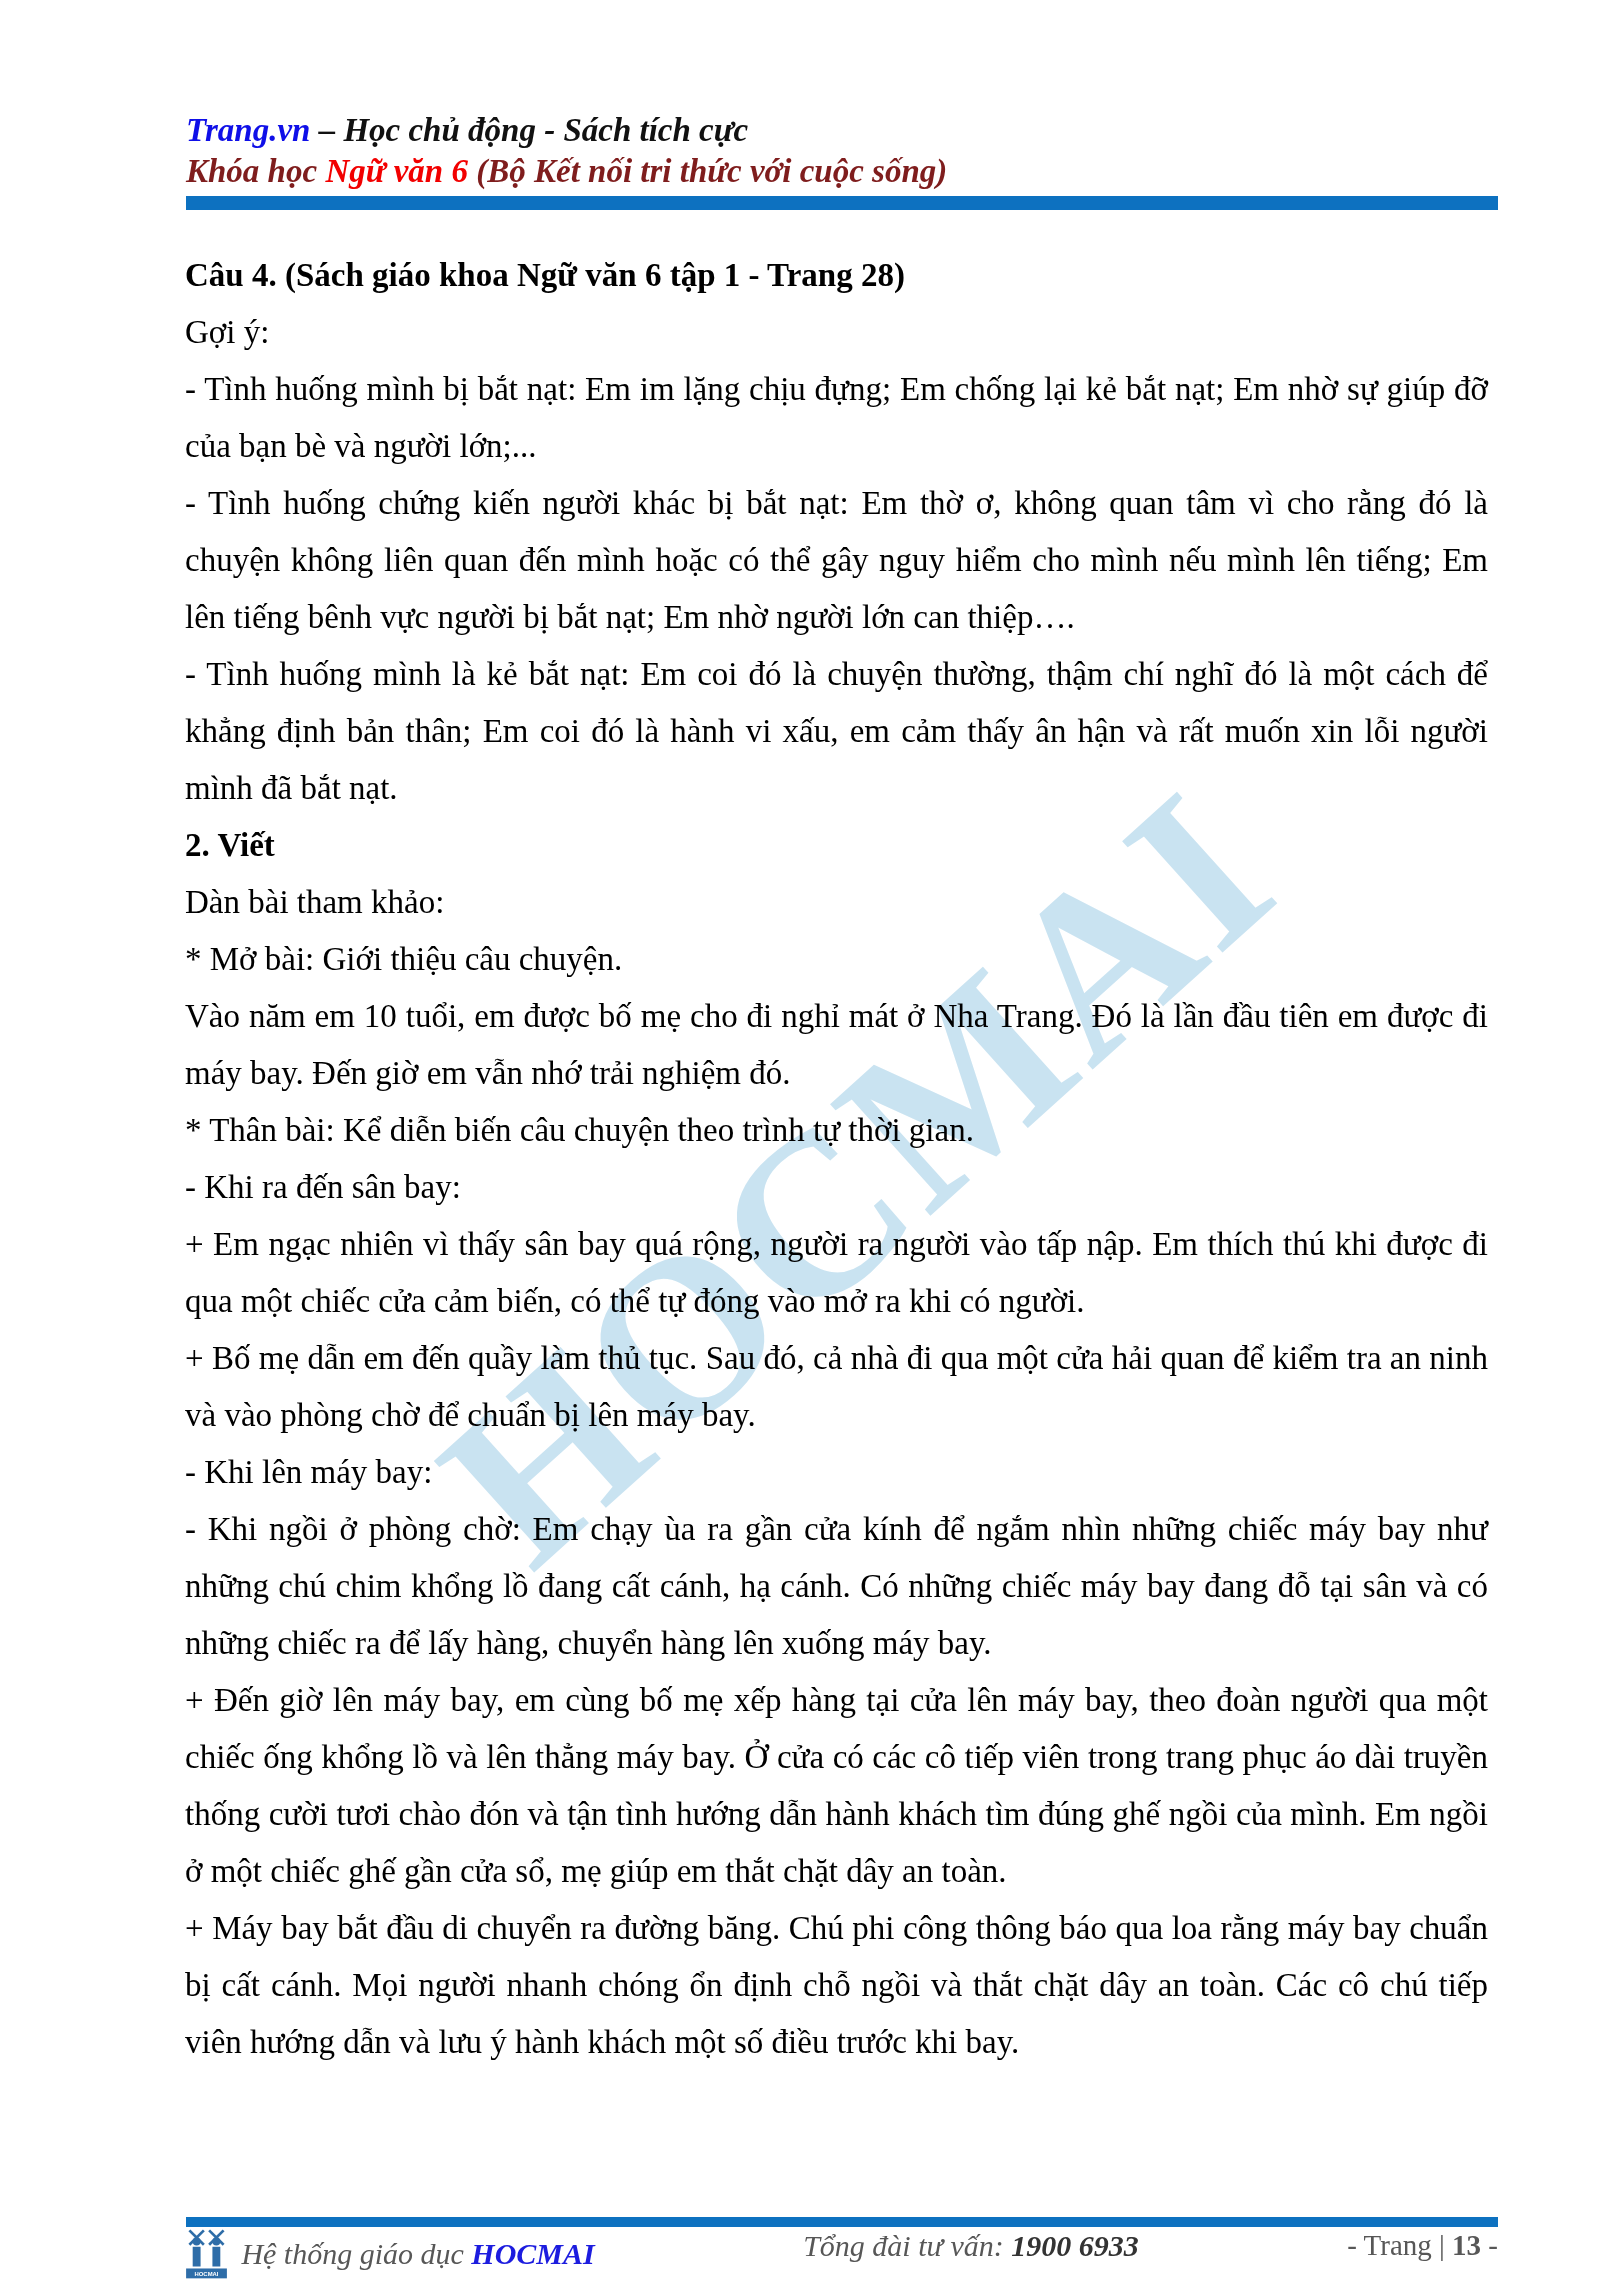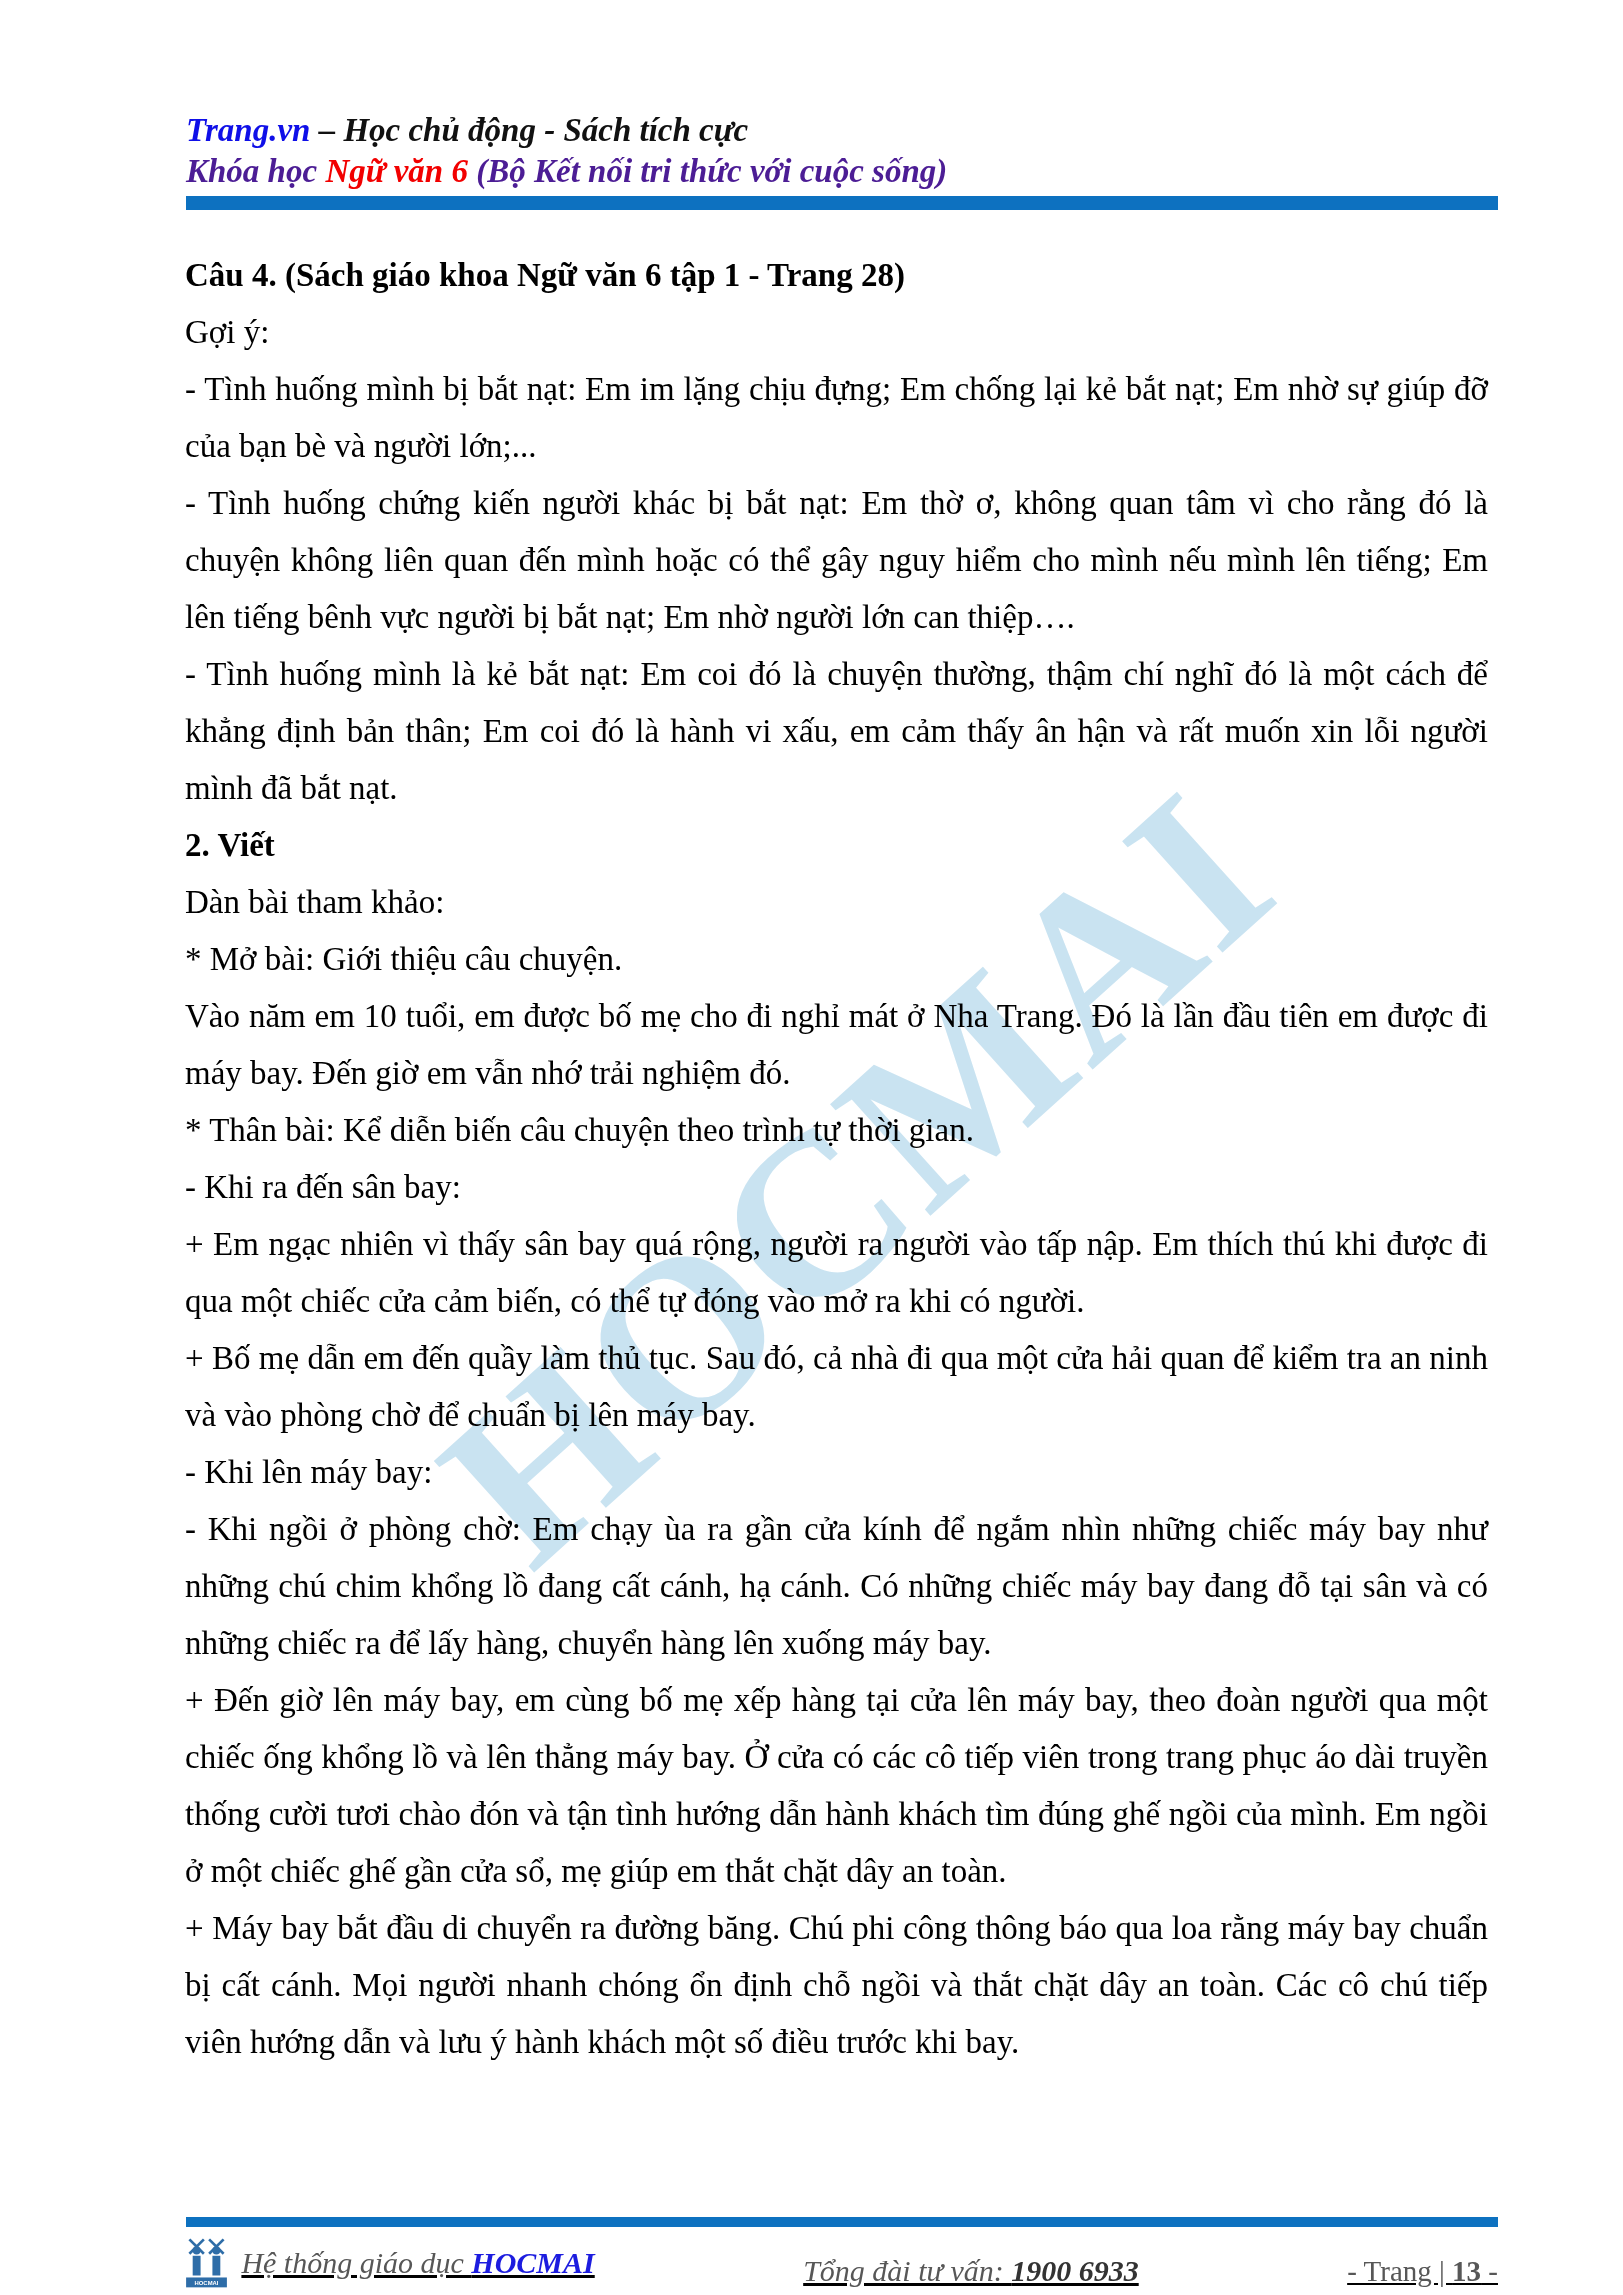--- a/index.html
+++ b/index.html
@@ -35,21 +35,21 @@
     top: 110px;
     width: 1312px;
     z-index: 1;
     font-style: italic;
     font-weight: bold;
     font-size: 33px;
     line-height: 41px;
   }
   .header .brand   { color: #0f0fe8; }
   .header .tagline { color: #111111; }
-  .header .course-prefix, .header .course-suffix { color: #4c1d95; }
+  .header .course-prefix, .header .course-suffix { color: #7f1d1d; }
   .header .course-subject { color: #f20000; }
   .header-rule {
     position: absolute;
     left: 186px;
     top: 196px;
     width: 1312px;
     height: 14.4px;
     background: #0d71c0;
     z-index: 1;
   }
@@ -80,23 +80,22 @@
     z-index: 1;
   }
   .footer {
     position: absolute;
     left: 186px;
     top: 2229px;
     width: 1312px;
     height: 59px;
     z-index: 1;
     display: flex;
-    align-items: flex-end;
+    align-items: flex-start;
     justify-content: space-between;
-    text-decoration: underline;
   }
   .footer-left { display: flex; align-items: center; gap: 14.4px; }
   .footer-logo { width: 41px; height: 50px; flex: 0 0 auto; }
   .org-line {
     font-style: italic;
     font-size: 30px;
     color: #575757;
   }
   .org-line .org-name { color: #1c1cdf; font-weight: bold; }
   .hotline {

